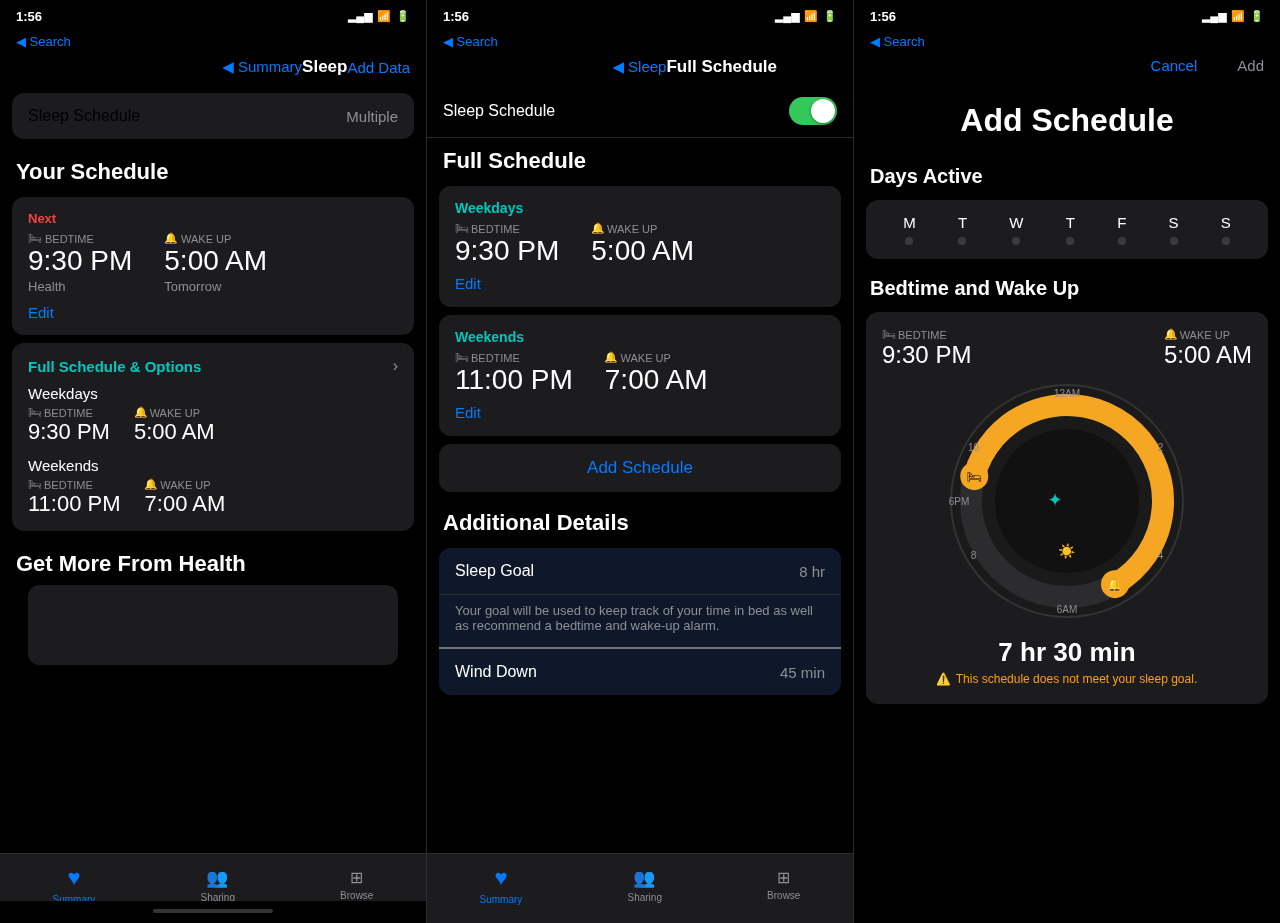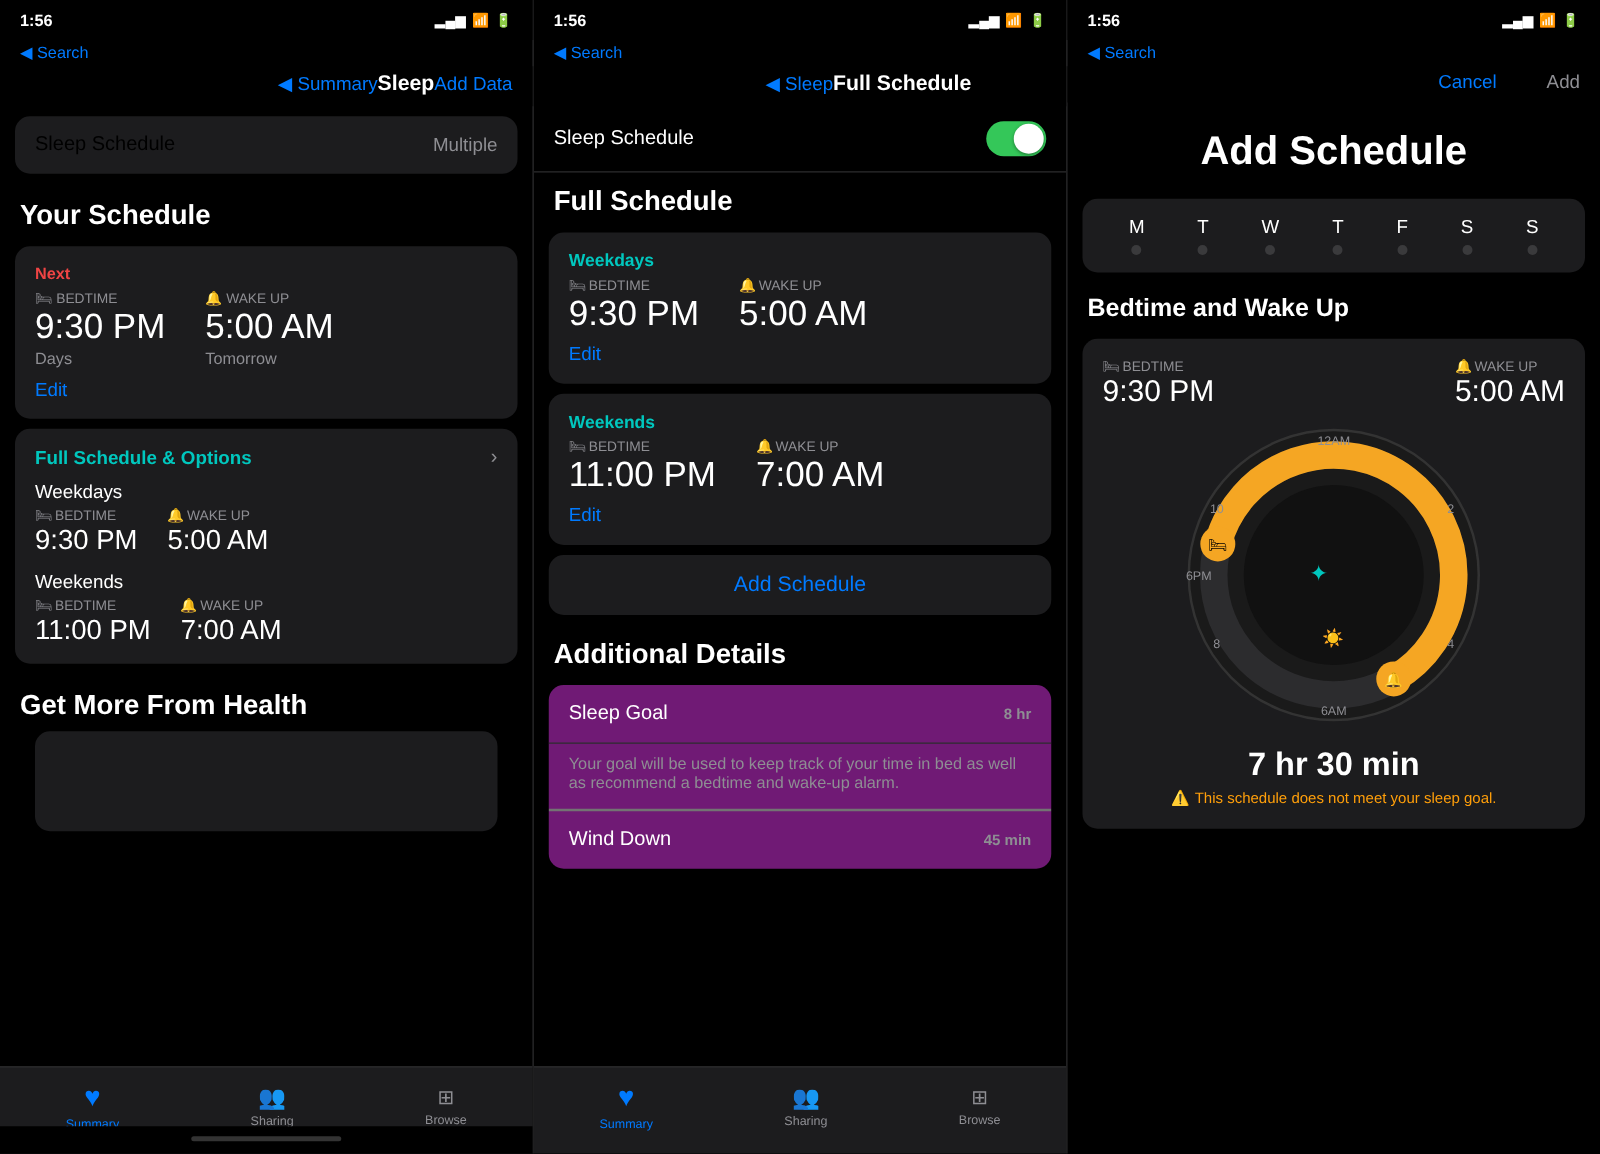--- a/index.html
+++ b/index.html
@@ -165,35 +165,35 @@
       text-align: center;
     }
 
     .additional-title {
       color: #fff;
       font-size: 22px;
       font-weight: 700;
       padding: 10px 16px 8px;
     }
     .additional-card {
-      background: #701a75;
+      background: #0f172a;
       margin: 4px 12px;
       border-radius: 12px;
       overflow: hidden;
     }
     .additional-row {
       display: flex;
       justify-content: space-between;
       align-items: center;
       padding: 14px 16px;
       border-bottom: 1px solid #2c2c2e;
     }
     .additional-row:last-child { border-bottom: none; }
     .additional-row-label { color: #fff; font-size: 16px; }
-    .additional-row-value { color: #8e8e93; font-size: 12px; font-weight: bold; }
+    .additional-row-value { color: #8e8e93; font-size: 15px; }
     .additional-desc {
       color: #8e8e93;
       font-size: 13px;
       padding: 8px 16px 14px;
     }
 
     
     .add-schedule-title {
       color: #fff;
       font-size: 32px;
@@ -346,21 +346,21 @@
 
     <div class="schedule-card">
       <div class="schedule-card-next">Next</div>
       <div class="schedule-times">
         <div class="schedule-time-block">
           <div class="time-label">
             <span>🛏</span>
             <span>BEDTIME</span>
           </div>
           <div class="time-big">9:30 PM</div>
-          <div class="time-sub">Days</div>
+          <div class="time-sub">Health</div>
         </div>
         <div class="schedule-time-block">
           <div class="time-label">
             <span>🔔</span>
             <span>WAKE UP</span>
           </div>
           <div class="time-big">5:00 AM</div>
           <div class="time-sub">Tomorrow</div>
         </div>
       </div>
@@ -522,20 +522,21 @@
 
   <div class="nav-bar">
     <span class="nav-back">Cancel</span>
     <span style="width:40px;"></span>
     <span class="nav-action" style="color:#8e8e93;">Add</span>
   </div>
 
   <div class="panel-content">
     <div class="add-schedule-title">Add Schedule</div>
 
+    <div class="days-section-title">Days Active</div>
     <div class="days-card">
       <div class="days-row">
         <div class="day-circle">
             <span class="day-letter">M</span>
             <div class="day-dot"></div>
           </div>
         <div class="day-circle">
             <span class="day-letter">T</span>
             <div class="day-dot"></div>
           </div>

